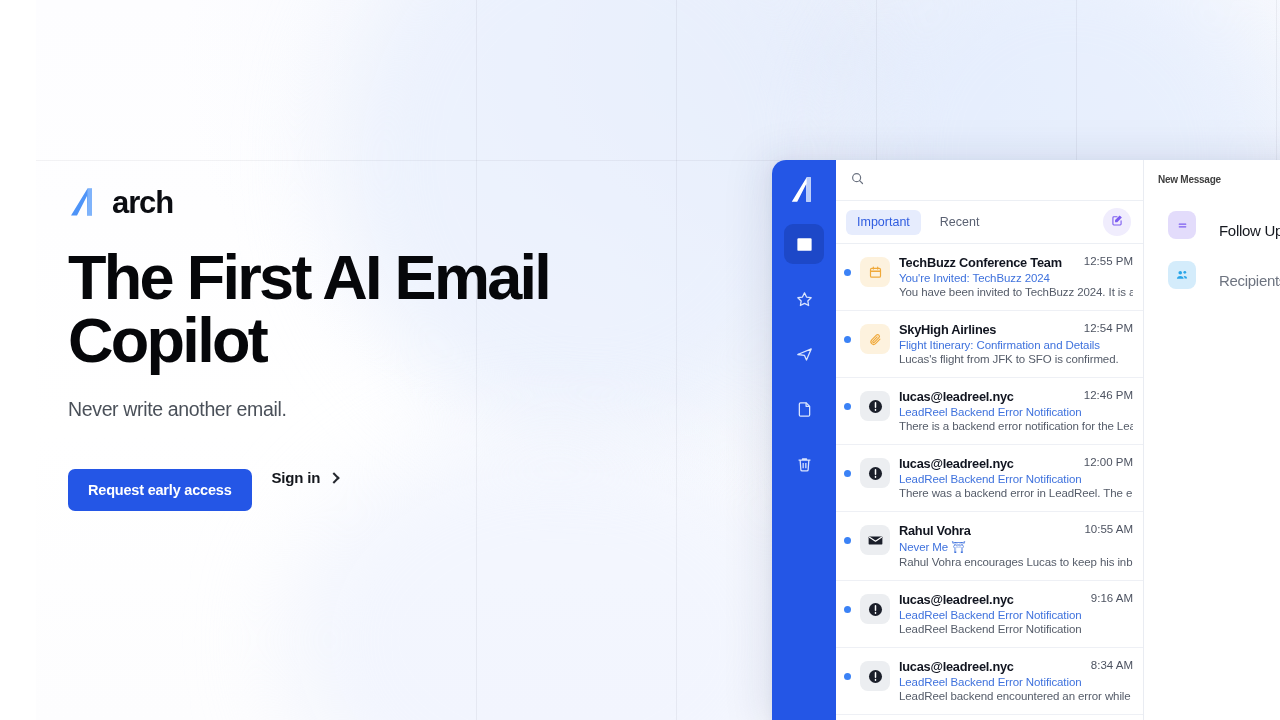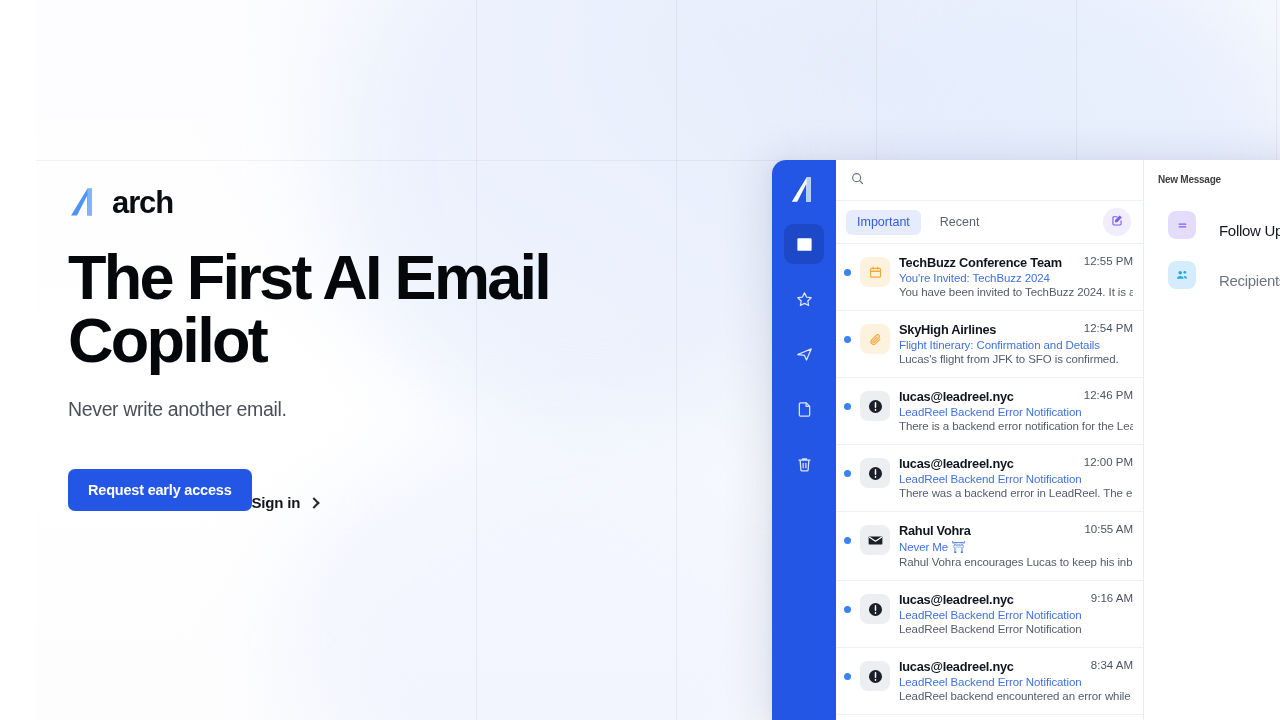--- a/index.html
+++ b/index.html
@@ -78,21 +78,21 @@
     margin-top: 28px;
     font-size: 63px; font-weight: 700; line-height: 1.0;
     letter-spacing: -2.7px; color: #06070a;
     max-width: 560px;
   }
   .subhead {
     margin-top: 26px;
     font-size: 19.5px; color: #4a5059; letter-spacing: -.35px;
   }
 
-  .cta-row { display: flex; align-items: flex-end; margin-top: 48px; }
+  .cta-row { display: flex; align-items: flex-start; gap: 20px; margin-top: 48px; }
   .btn-primary {
     display: inline-flex; align-items: center; justify-content: center;
     height: 42px; padding: 0 20px;
     background: #2456e6;
     color: #fff;
     font-size: 14.5px; font-weight: 700; letter-spacing: -.2px;
     border: none; border-radius: 7px; cursor: pointer;
     white-space: nowrap;
   }
   .btn-ghost {

